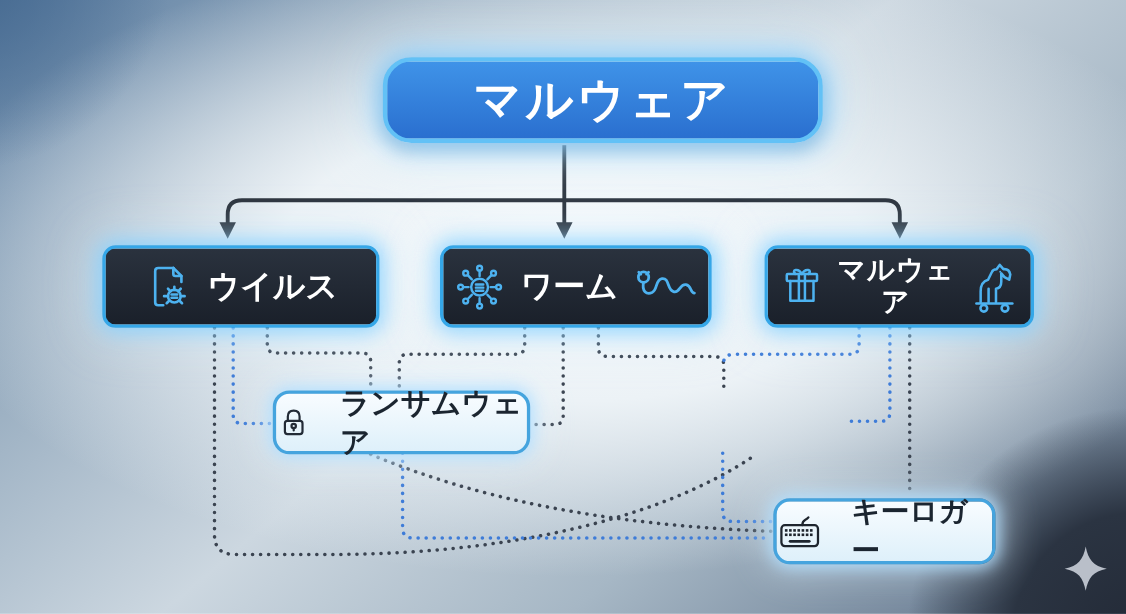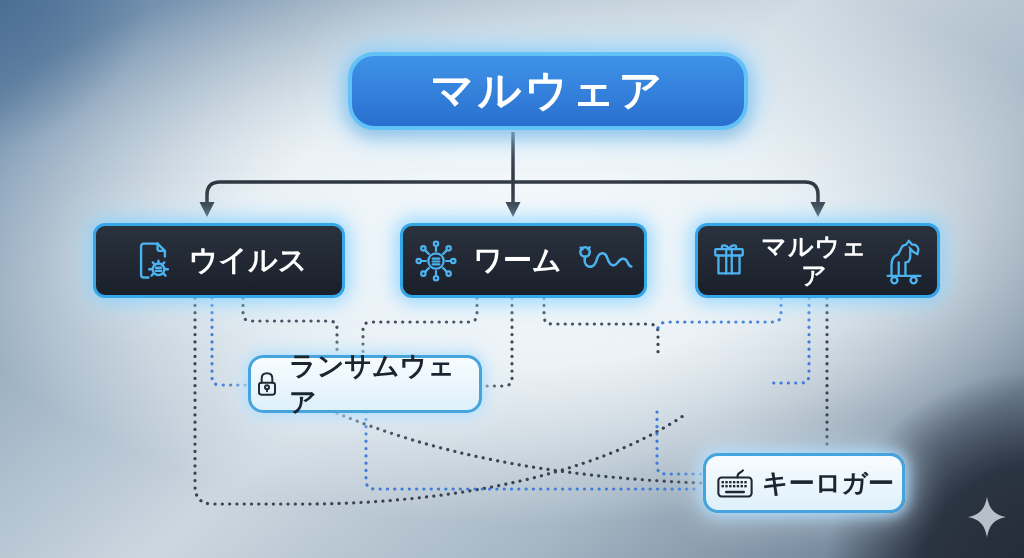--- a/index.html
+++ b/index.html
@@ -34,21 +34,21 @@
   }
   #node-virus{left:93px; width:252px;}
   #node-worm{left:400px; width:247px;}
   #node-trojan{left:695px; width:245px; gap:8px;}
   #node-trojan .label{width:112px; font-size:25px; line-height:1.15; text-align:center; letter-spacing:1px;}
   .node-light{
     top:355px; height:58px; border-radius:15px;
     border:3px solid #45a4de;
     background:linear-gradient(180deg,#f8fcff 0%, #def0fa 100%);
     box-shadow:0 0 14px 3px rgba(175,222,255,.9), 0 0 34px 8px rgba(225,245,255,.45);
-    color:#1b2530; font-size:27px; gap:6px;
+    color:#1b2530; font-size:27px; gap:26px;
   }
   #node-ransomware{left:248px; width:234px;}
   #node-spyware{left:550px; width:218px;}
   #node-keylogger{top:453px; left:703px; width:202px; height:60px; font-size:26px;}
   .sparkle{position:absolute; left:964px; top:494px; z-index:2;}
 </style>
 </head>
 <body>
 
 <div id="stage">

